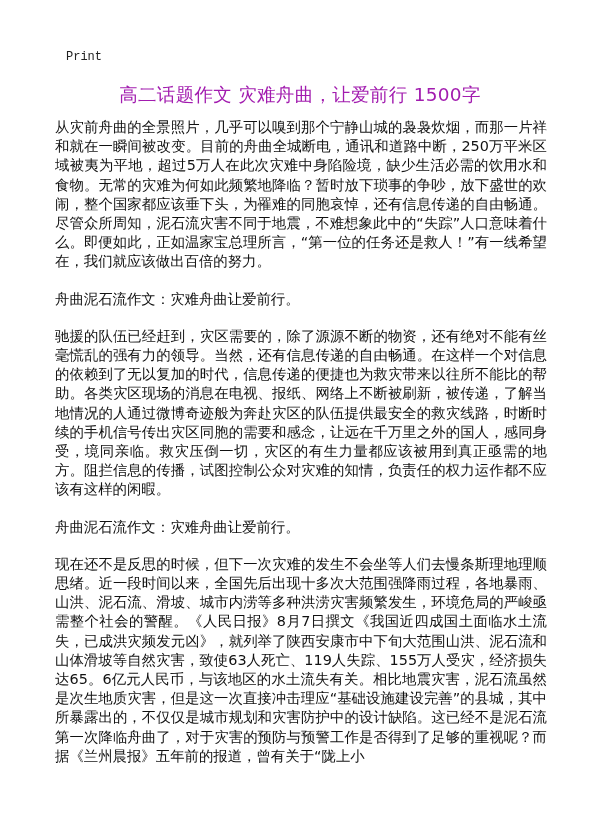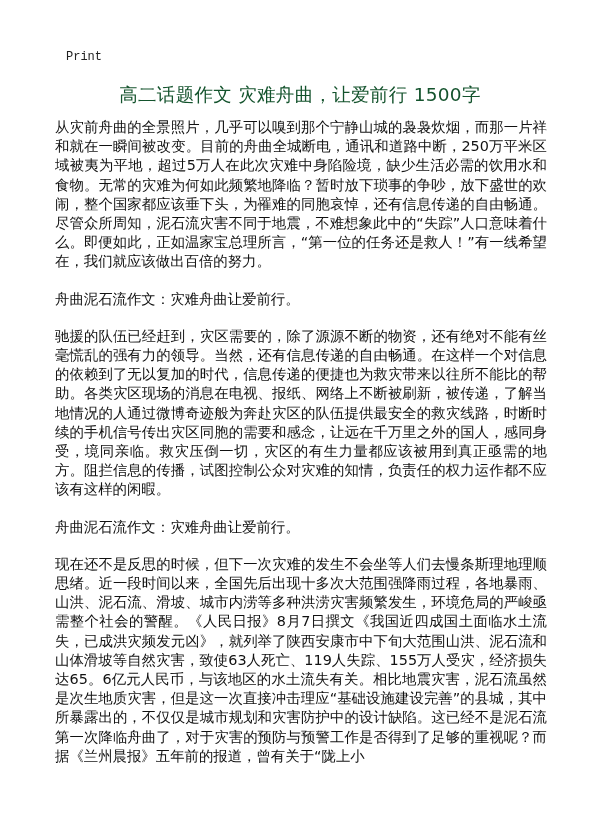--- a/index.html
+++ b/index.html
@@ -25,21 +25,21 @@
     }
     .doc-title {
       position: absolute;
       left: 0;
       width: 600px;
       top: 82px;
       text-align: center;
       font-family: "DejaVu Sans", "Liberation Sans", sans-serif;
       font-size: 18.5px;
       letter-spacing: 0.3px;
-      color: #14532d;
+      color: #a21caf;
       margin: 0;
       font-weight: normal;
     }
     .content {
       position: absolute;
       left: 55px;
       top: 118px;
       width: 492px;
       font-family: "DejaVu Sans", "Liberation Sans", sans-serif;
       font-size: 14.4px;

